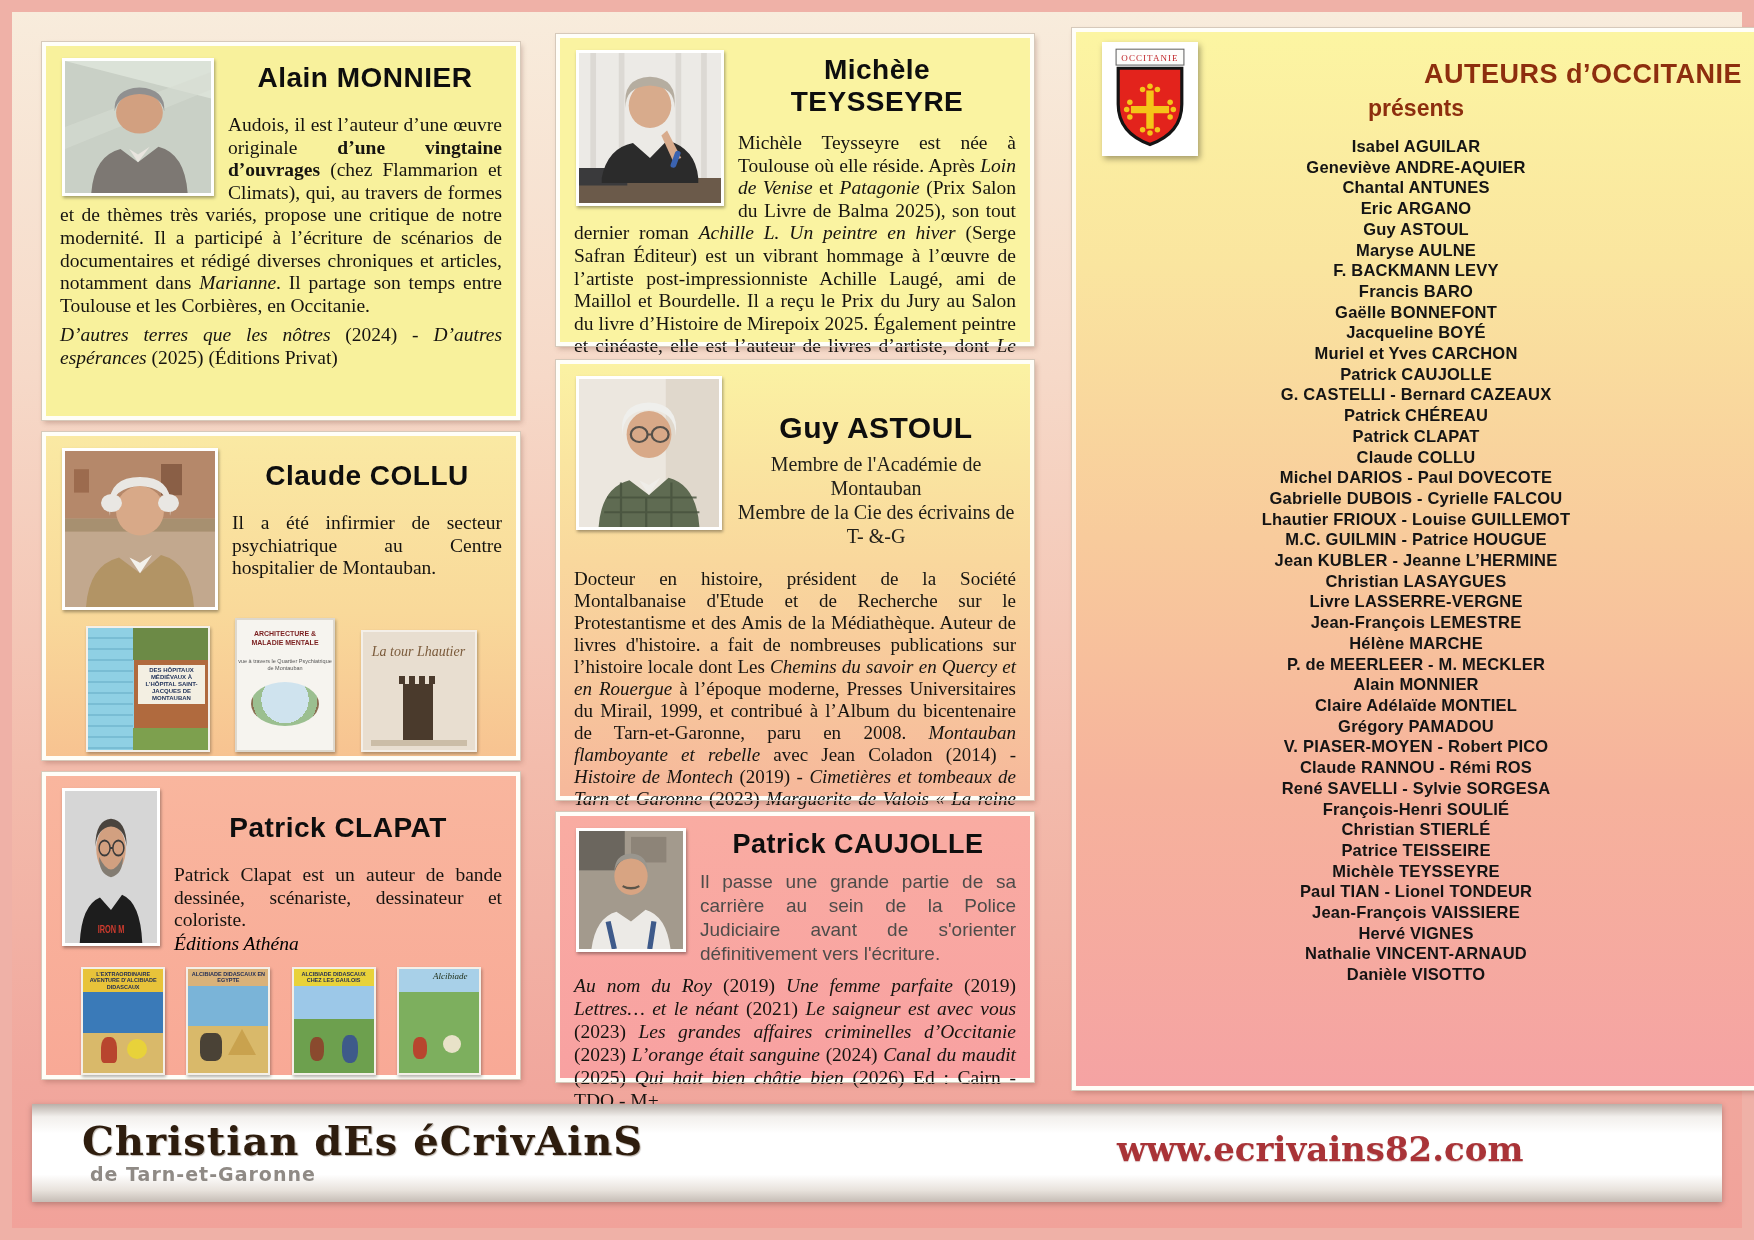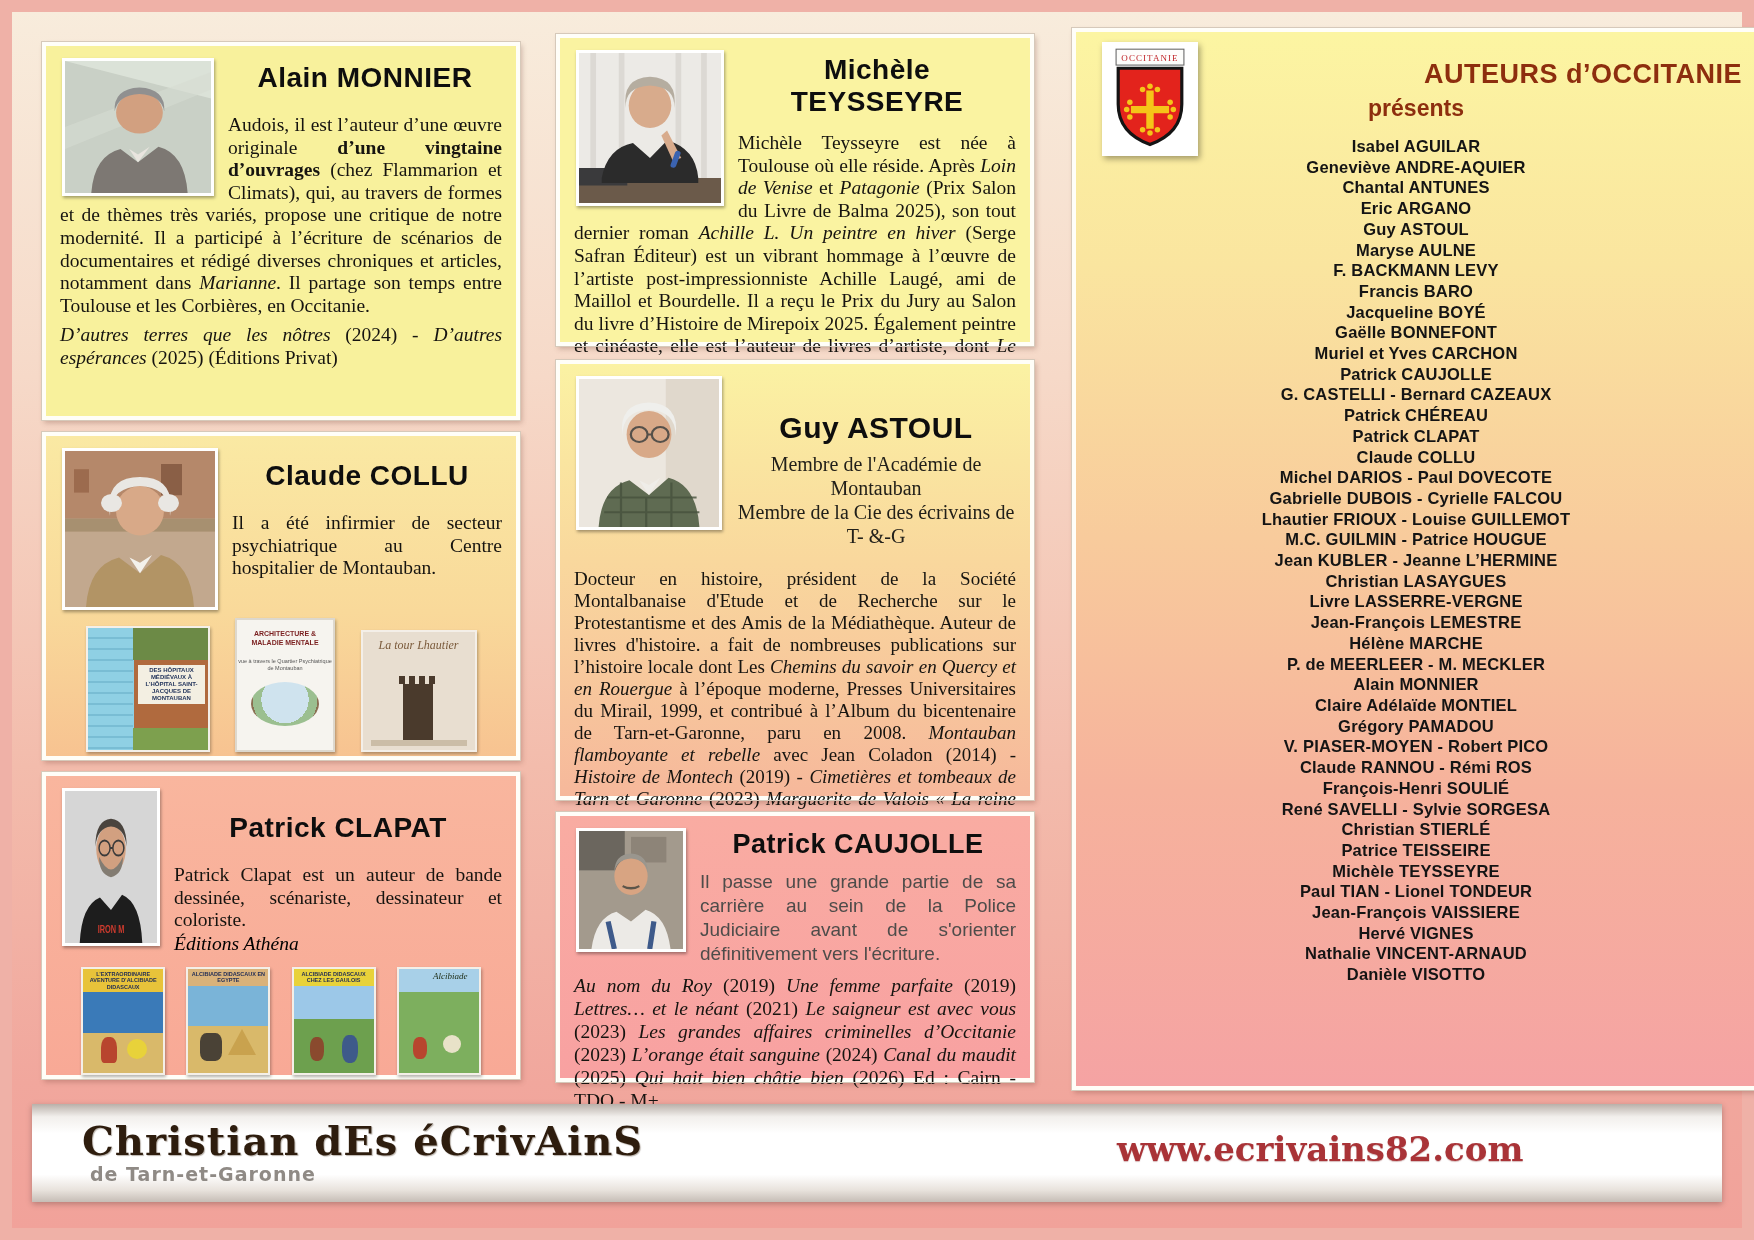--- a/index.html
+++ b/index.html
@@ -158,21 +158,21 @@
         <div style="position:absolute;left:38%;top:0;right:0;height:26%;background:#6c8a46;"></div>
         <div style="position:absolute;left:38%;bottom:0;right:0;height:18%;background:#7da04e;"></div>
         <div class="banner" style="top:30%;left:42%;right:2%;background:#f3efe2;color:#23355c;font-size:6px;line-height:7px;">DES HÔPITAUX MÉDIÉVAUX À L’HÔPITAL SAINT-JACQUES DE MONTAUBAN</div>
       </div>
       <div class="cover" style="width:96px;height:130px;background:#f6f4ef;border:2px solid #ddd8ce;">
         <div class="banner" style="top:8px;background:transparent;color:#7a1f1f;font-size:7px;line-height:8.5px;">ARCHITECTURE &amp; MALADIE MENTALE</div>
         <div class="banner" style="top:36px;background:transparent;color:#555;font-size:5.5px;line-height:6.5px;font-weight:normal;">vue à travers le Quartier Psychiatrique de Montauban</div>
         <div style="position:absolute;left:14px;right:14px;top:62px;height:44px;border-radius:50%;background:radial-gradient(circle at 50% 40%,#cfe3ee 0 55%,#9bbf90 55% 75%,#8a6f52 75%);"></div>
       </div>
       <div class="cover" style="width:112px;height:118px;background:#e8ded0;">
-        <div class="banner cursive" style="top:6px;background:transparent;color:#7a5a3a;font-size:12px;">La tour Lhautier</div>
+        <div class="banner cursive" style="top:13px;background:transparent;color:#7a5a3a;font-size:14px;">La tour Lhautier</div>
         <div style="position:absolute;left:40px;bottom:8px;width:30px;height:62px;background:#4a3a2c;"></div>
         <div style="position:absolute;left:36px;bottom:66px;width:38px;height:8px;background:repeating-linear-gradient(90deg,#4a3a2c 0 6px,#e8ded0 6px 10px);"></div>
         <div style="position:absolute;left:8px;bottom:4px;right:8px;height:6px;background:#cbbda7;"></div>
       </div>
     </div>
   </section>
 
   <section class="panel p-clapat">
     <div class="photo ph-clapat">
       <svg viewBox="0 0 100 120" preserveAspectRatio="none">
@@ -306,24 +306,24 @@
         <div class="author-row">Eric ARGANO</div>
 
         <div class="author-row">Guy ASTOUL</div>
 
         <div class="author-row">Maryse AULNE</div>
 
         <div class="author-row">F. BACKMANN LEVY</div>
 
         <div class="author-row">Francis BARO</div>
 
+        <div class="author-row">Gaëlle BONNEFONT</div>
+
         <div class="author-row">Jacqueline BOYÉ</div>
 
-        <div class="author-row">Gaëlle BONNEFONT</div>
-
         <div class="author-row">Muriel et Yves CARCHON</div>
 
         <div class="author-row">Patrick CAUJOLLE</div>
 
         <div class="author-row">G. CASTELLI - Bernard CAZEAUX</div>
 
         <div class="author-row">Patrick CHÉREAU</div>
 
         <div class="author-row">Patrick CLAPAT</div>
 
@@ -352,23 +352,23 @@
         <div class="author-row">Alain MONNIER</div>
 
         <div class="author-row">Claire Adélaïde MONTIEL</div>
 
         <div class="author-row">Grégory PAMADOU</div>
 
         <div class="author-row">V. PIASER-MOYEN - Robert PICO</div>
 
         <div class="author-row">Claude RANNOU - Rémi ROS</div>
 
+        <div class="author-row">René SAVELLI - Sylvie SORGESA</div>
+
         <div class="author-row">François-Henri SOULIÉ</div>
-
-        <div class="author-row">René SAVELLI - Sylvie SORGESA</div>
 
         <div class="author-row">Christian STIERLÉ</div>
 
         <div class="author-row">Patrice TEISSEIRE</div>
 
         <div class="author-row">Michèle TEYSSEYRE</div>
 
         <div class="author-row">Paul TIAN - Lionel TONDEUR</div>
 
         <div class="author-row">Jean-François VAISSIERE</div>

